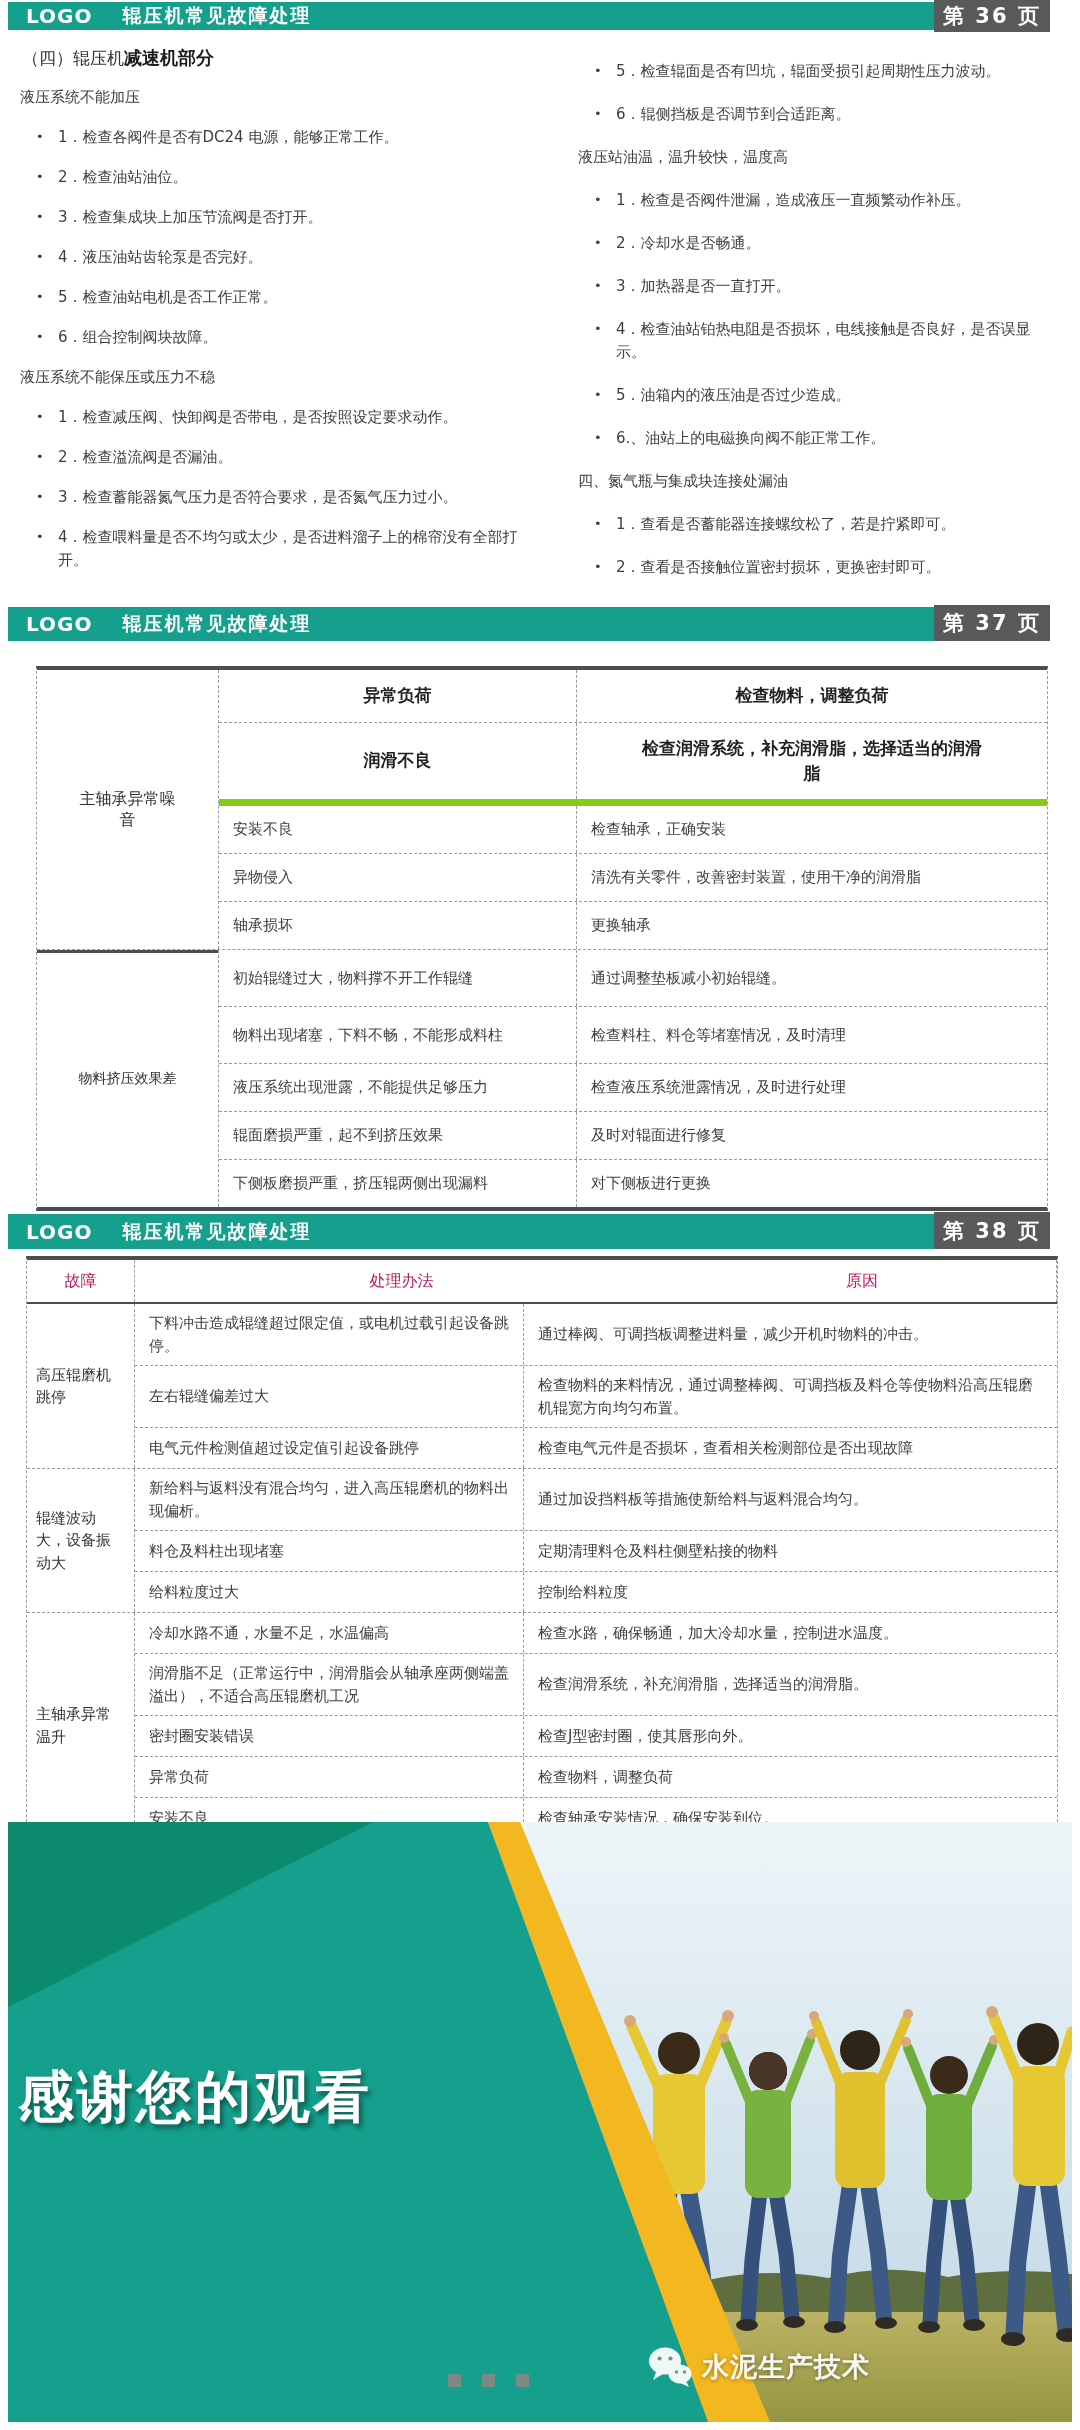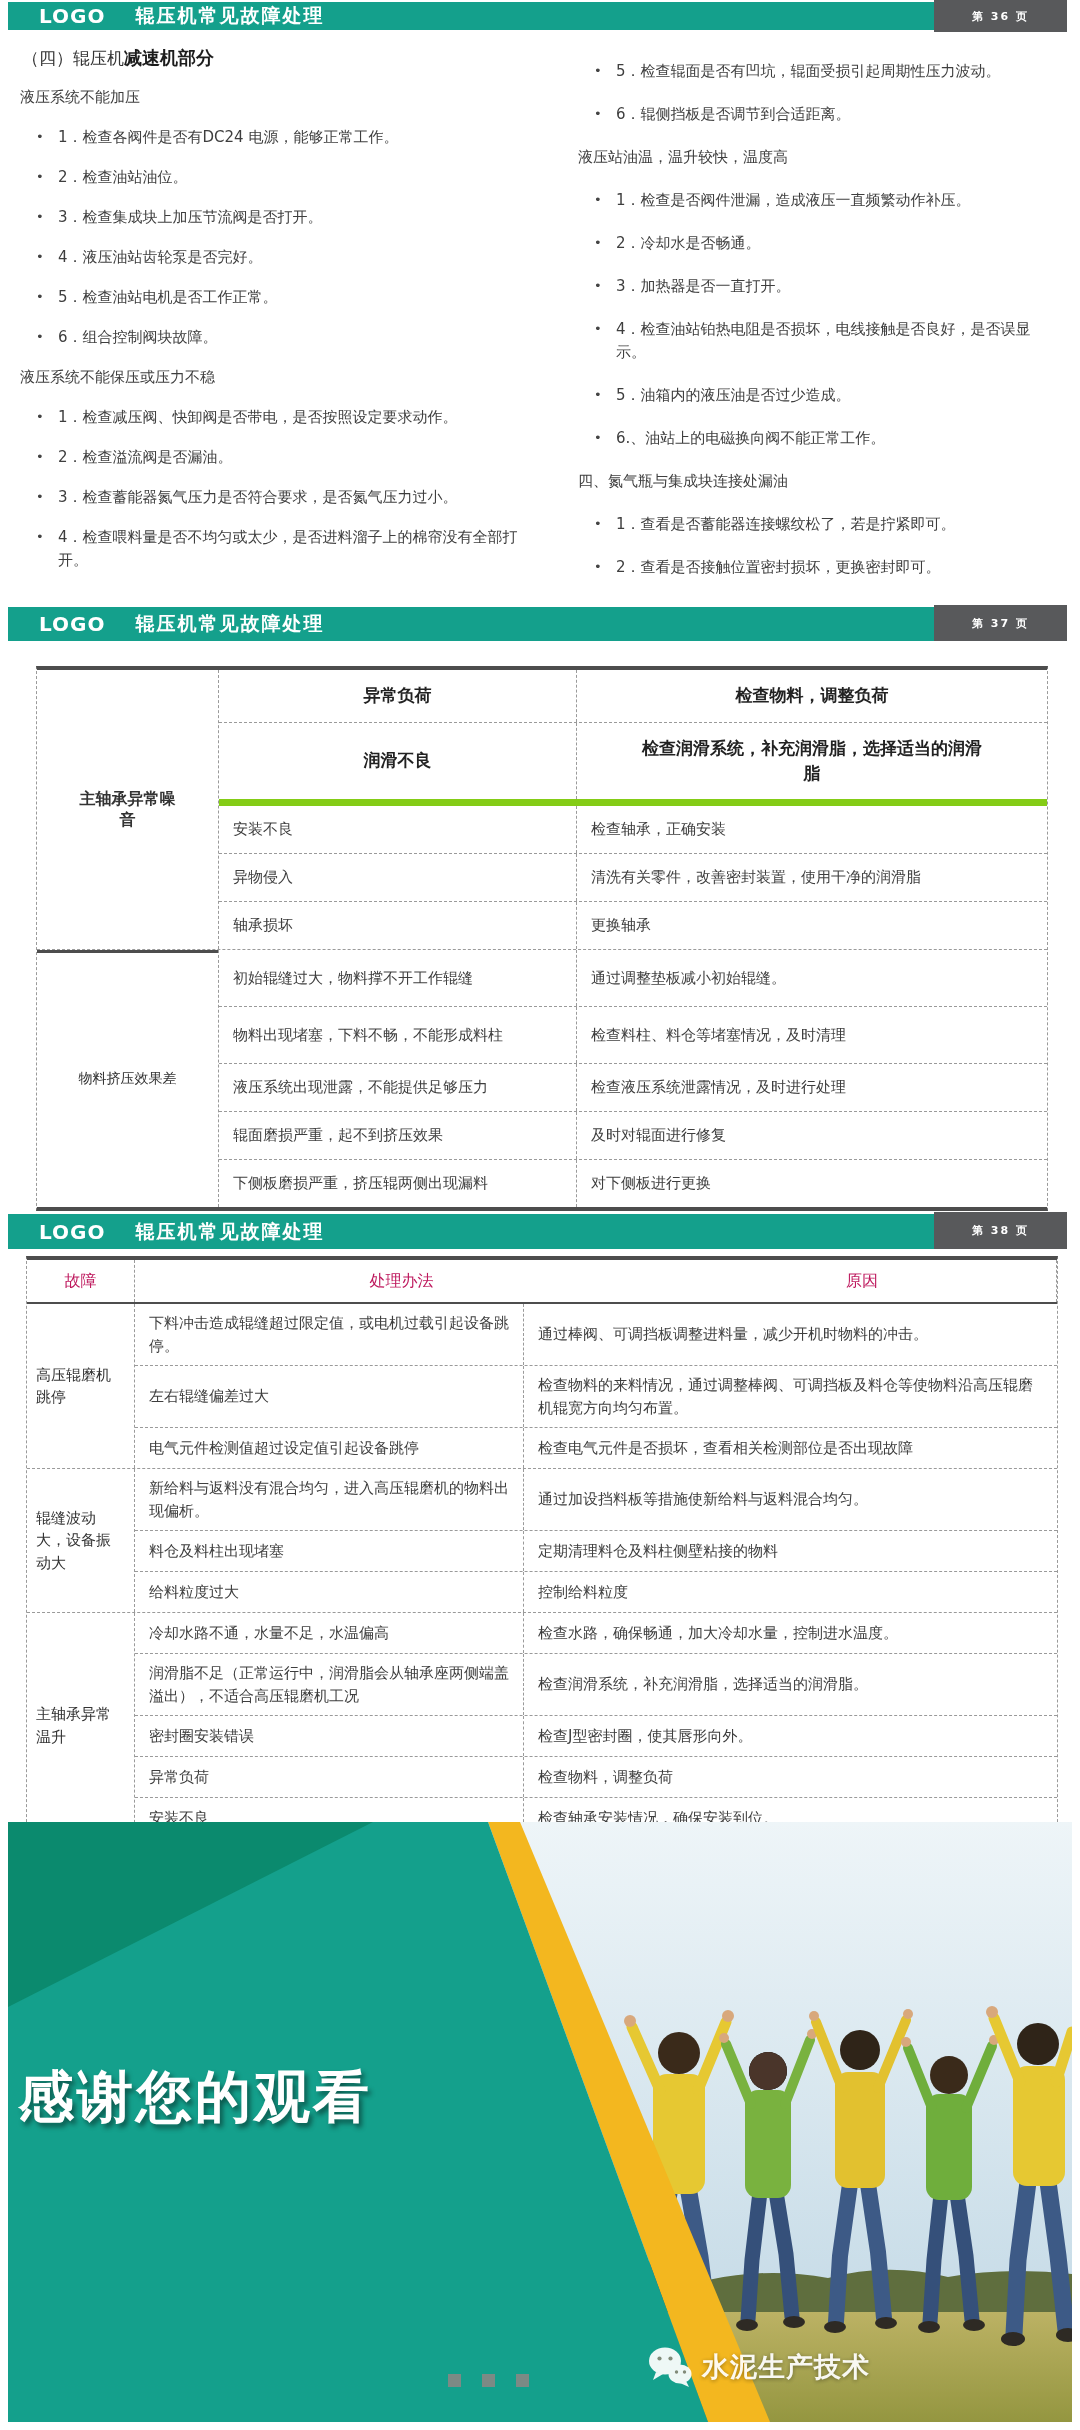--- a/index.html
+++ b/index.html
@@ -2,25 +2,25 @@
 <html lang="zh"><head>
 <meta charset="utf-8">
 <style>
   html,body{margin:0;padding:0;background:#fff;}
   .page{position:relative;width:1080px;height:2430px;background:#fff;overflow:hidden;
         font-family:"DejaVu Sans","Liberation Sans",sans-serif;color:#3e3e3e;}
   .slide{position:absolute;left:0;width:1080px;}
 
   
   .hbar{position:absolute;left:8px;width:1006px;height:34px;display:flex;align-items:center;
-        padding-left:31px;box-sizing:border-box;gap:30px;}
+        padding-left:18px;box-sizing:border-box;gap:30px;}
   .hbar .logo{color:#fff;font-weight:bold;font-size:20px;letter-spacing:1px;}
   .hbar .htitle{color:#fff;font-weight:bold;font-size:19px;letter-spacing:2px;}
-  .pbadge{position:absolute;left:934px;width:133px;height:34px;background:#58595b;color:#fff;
-          font-size:11px;font-weight:bold;display:flex;align-items:center;justify-content:center;letter-spacing:2px;}
+  .pbadge{position:absolute;left:934px;width:116px;height:34px;background:#58595b;color:#fff;
+          font-size:21px;font-weight:bold;display:flex;align-items:center;justify-content:center;letter-spacing:2px;}
 
   
   .s36-title{position:absolute;left:22px;top:46px;font-size:17px;color:#333;text-align:right;}
   .s36-title b{font-size:18px;color:#1c1c1c;}
   .col{position:absolute;font-size:15px;line-height:23px;}
   .col-left{left:20px;top:86px;width:505px;}
   .col-right{left:578px;top:60px;width:478px;}
   .line{position:relative;margin-bottom:17px;padding-left:38px;}
   .col-right .line{margin-bottom:20px;}
   .line .bullet{position:absolute;left:16px;top:-1px;font-size:13px;color:#444;}
@@ -35,21 +35,21 @@
           border-right:1px dashed #9a9a9a;box-sizing:border-box;color:#333;}
   .rows{flex:1;display:flex;flex-direction:column;}
   .trow{display:flex;}
   .trow + .trow{border-top:1px dashed #9a9a9a;}
   .cell{display:flex;align-items:center;box-sizing:border-box;padding:8px 14px;line-height:1.5;}
   .cause{border-right:1px dashed #9a9a9a;}
   .remedy{flex:1;}
 
   
   .t2{left:36px;top:62px;width:1012px;}
-  .t2 .glabel{width:182px;padding:0 36px;font-size:16px;font-weight:bold;}
+  .t2 .glabel{width:182px;padding:0 36px;font-size:16px;font-weight:normal;}
   .t2 .g2 .glabel{font-weight:normal;font-size:14px;box-shadow:inset 0 3px 0 #4d4d4d;}
   .t2 .cause{width:358px;}
   .t2 .trow{min-height:47px;}
   .t2 .trow.em{min-height:52px;font-weight:bold;font-size:17px;color:#222;}
   .t2 .trow.em .cell{justify-content:center;text-align:center;}
   .t2 .trow.em2{min-height:76px;border-bottom:7px solid #84cc16;}
   .t2 .trow.em2 .remedy{padding:0 60px;}
   .t2 .trow.em2 + .trow{border-top:none;}
   .t2 .g2 .trow:nth-child(-n+2){min-height:56px;}
 

